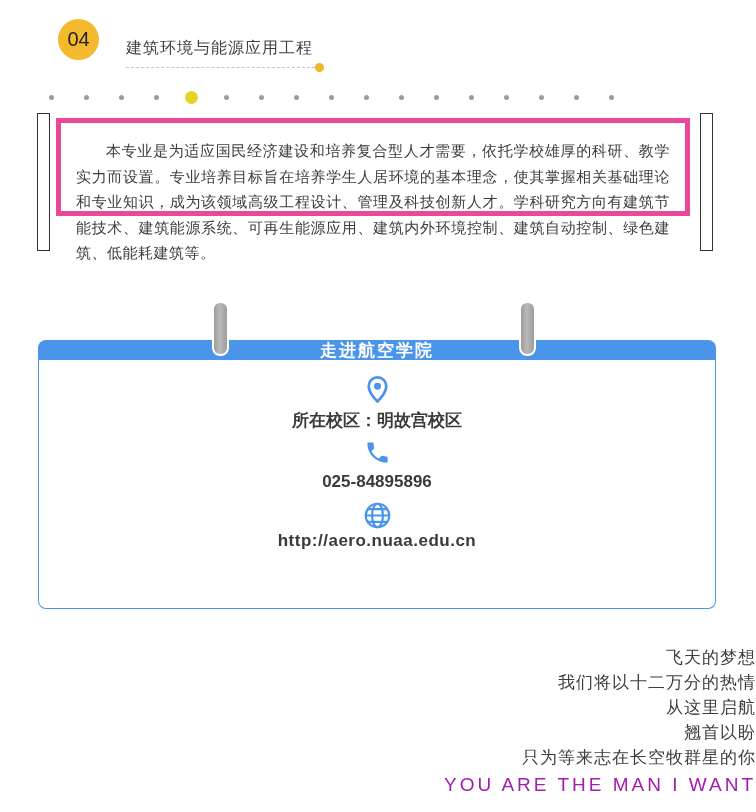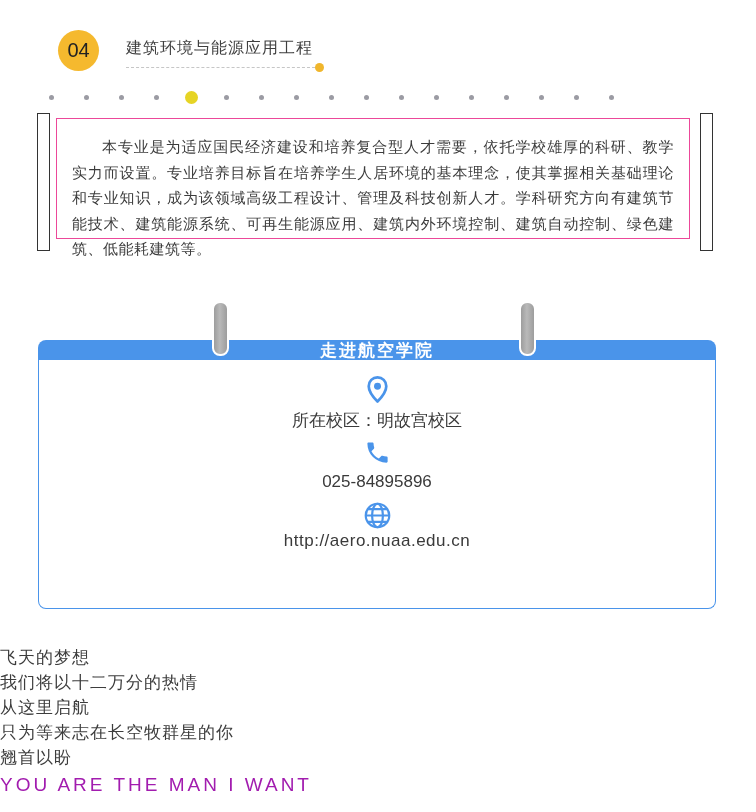--- a/index.html
+++ b/index.html
@@ -1,64 +1,64 @@
 <!DOCTYPE html>
 <html><head>
 <meta charset="utf-8">
 <style>
   html,body{margin:0;padding:0;background:#ffffff;}
   body{font-family:"Liberation Sans", sans-serif;}
   .page{position:relative;width:756px;height:812px;background:#ffffff;overflow:hidden;}
 
   
-  .badge{position:absolute;left:58px;top:30px;width:41px;height:41px;border-radius:50%;
+  .badge{position:absolute;left:58px;top:19px;width:41px;height:41px;border-radius:50%;
     background:#F5B92E;color:#222;font-size:20px;display:flex;align-items:center;justify-content:center;}
   .title-wrap{position:absolute;left:126px;top:38px;padding:0 2px 8px 0;
     border-bottom:1px dashed #c6c6c6;}
   .title-wrap .t{font-size:16px;color:#3f3f3f;letter-spacing:1px;}
   .end-dot{position:absolute;right:-9px;bottom:-5px;width:9px;height:9px;border-radius:50%;background:#F0B62C;}
 
   
   .dots-row{position:absolute;left:34px;top:90px;display:flex;height:14px;align-items:center;}
   .dot-slot{width:35px;display:flex;justify-content:center;align-items:center;}
   .dot{width:5px;height:5px;border-radius:50%;background:#9B9BA3;}
   .dot.active{width:13px;height:13px;background:#E6D425;}
 
   
   .bracket{position:absolute;top:113px;width:13px;height:138px;box-sizing:border-box;
     border:1px solid #333;background:#fff;}
   .bracket.left{left:37px;}
   .bracket.right{left:700px;}
-  .intro-box{position:absolute;left:56px;top:118px;width:634px;height:121px;box-sizing:border-box;
-    border:1px solid #ec4899;background:#fff;padding:15px 15px 0;}
+  .intro-box{position:absolute;left:56px;top:118px;width:634px;height:98px;box-sizing:border-box;
+    border:5px solid #ec4899;background:#fff;padding:15px 15px 0;}
   .intro-box p{margin:0;font-size:15px;line-height:25.5px;color:#3c3c3c;
     text-align:justify;text-indent:2em;letter-spacing:0.5px;}
 
   
   .pin{position:absolute;top:301px;width:13px;height:51px;border-radius:8px;
     background:linear-gradient(90deg,#9d9d9d,#b9b9b9 45%,#9d9d9d);border:2px solid #ffffff;
     box-sizing:content-box;z-index:3;}
   .pin.left{left:212px;}
   .pin.right{left:519px;}
 
   
   .card{position:absolute;left:38px;top:340px;width:678px;z-index:2;}
   .card-header{height:20px;background:#4A94EA;border-radius:8px 8px 0 0;color:#ffffff;
     font-size:17px;font-weight:bold;display:flex;align-items:center;justify-content:center;letter-spacing:2px;}
   .card-body{box-sizing:border-box;height:249px;border:1px solid #4A94EA;border-top:none;
     border-radius:0 0 8px 8px;background:#ffffff;text-align:center;padding-top:14px;}
   .card-body .icon{display:flex;justify-content:center;}
-  .card-body .line{margin:6px 0 0;font-size:17px;font-weight:normal;color:#3a3a3a;line-height:20px;}
+  .card-body .line{margin:6px 0 0;font-size:17px;font-weight:bold;color:#3a3a3a;line-height:20px;}
   .icon.loc{margin-top:0;}
   .icon.phone{margin-top:8px;}
   .icon.globe{margin-top:8px;}
   .card-body .url{margin-top:0;letter-spacing:0.5px;}
 
   
-  .slogan{position:absolute;left:0;top:645px;width:756px;text-align:left;}
+  .slogan{position:absolute;left:0;top:645px;width:756px;text-align:right;}
   .slogan p{margin:0;font-size:17px;line-height:25px;color:#3d3d3d;letter-spacing:1px;}
   .slogan p.red{color:#a21caf;font-size:19px;letter-spacing:3px;line-height:26px;margin-top:2px;}
 </style>
 </head>
 <body>
 
 <div class="page">
 
   <div class="badge">04</div>
   <div class="title-wrap">
@@ -153,18 +153,18 @@
         </svg>
       </div>
       <p class="line url">http://aero.nuaa.edu.cn</p>
     </div>
   </div>
 
   <div class="slogan">
     <p>飞天的梦想</p>
     <p>我们将以十二万分的热情</p>
     <p>从这里启航</p>
+    <p>翘首以盼</p>
     <p>只为等来志在长空牧群星的你</p>
-    <p>翘首以盼</p>
     <p class="red">YOU ARE THE MAN I WANT</p>
   </div>
 
 </div>
 
 </body></html>

